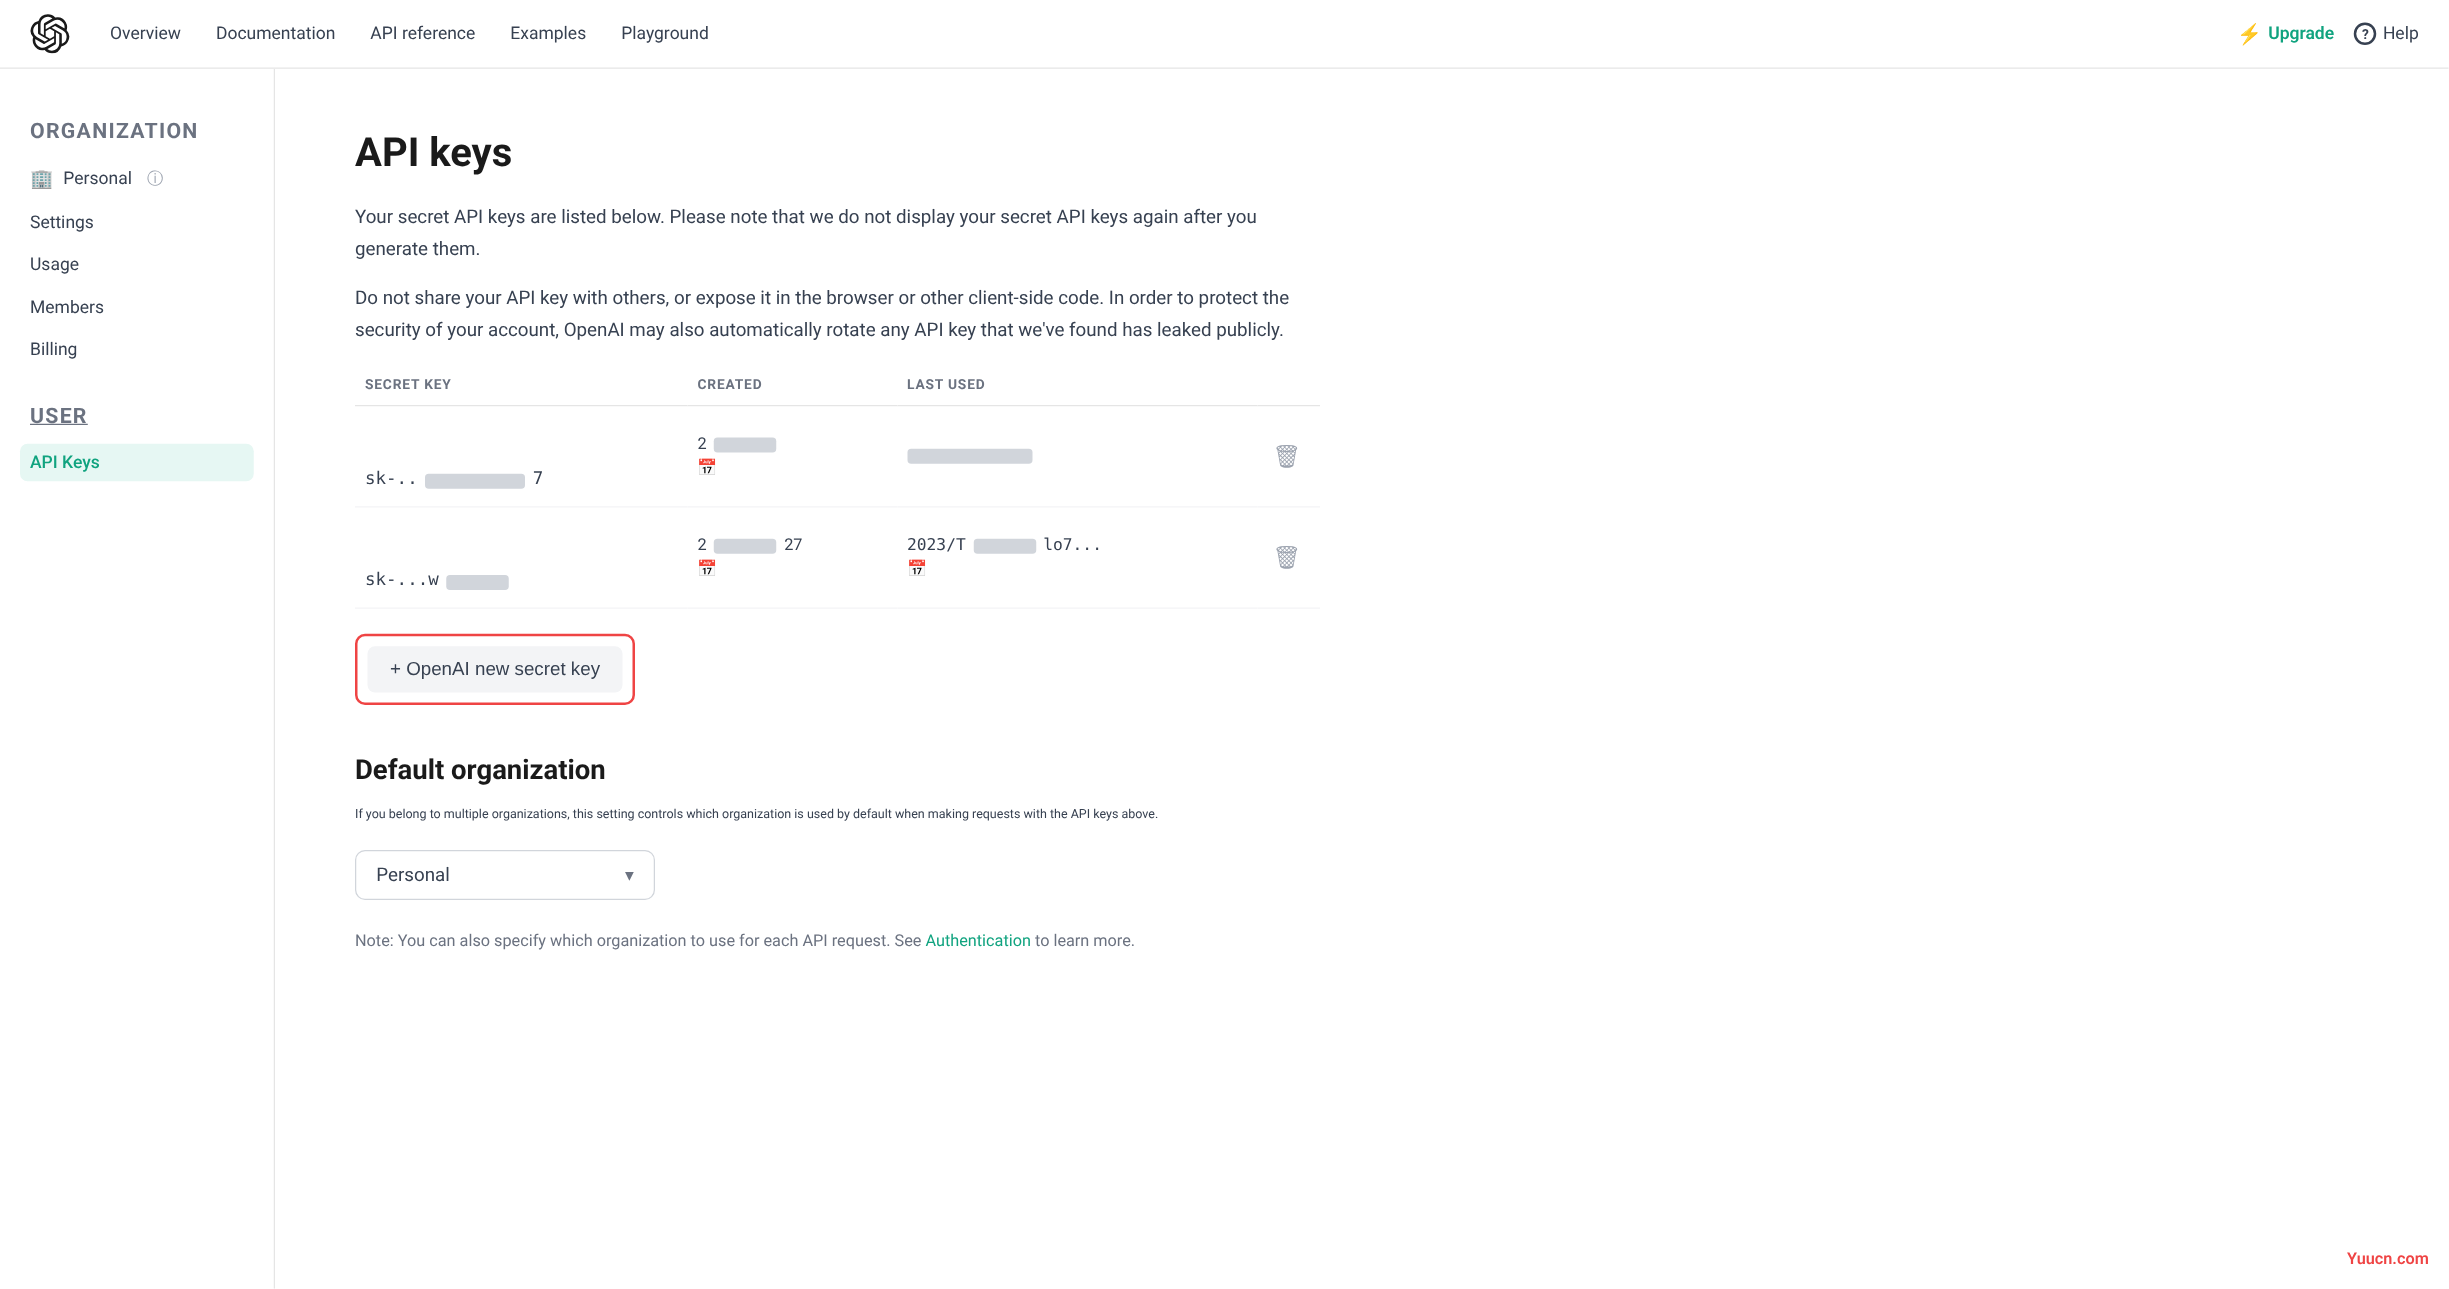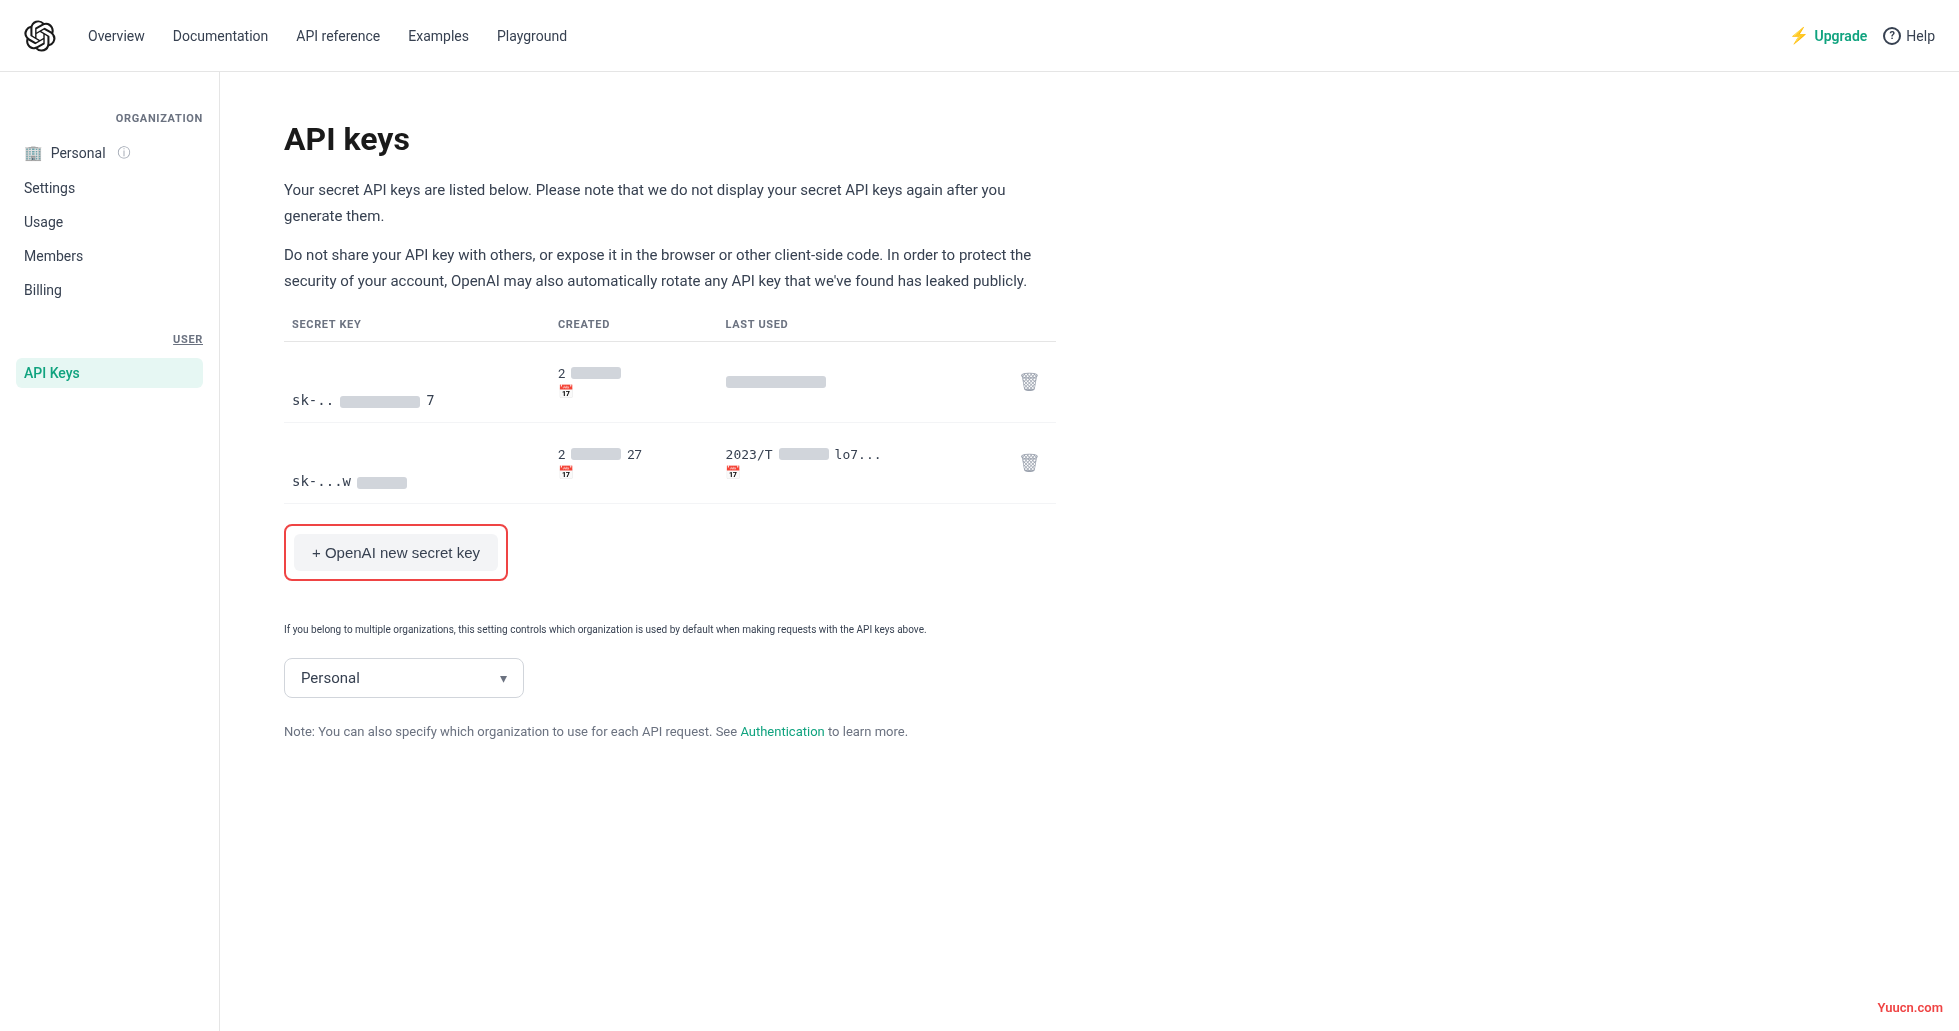--- a/index.html
+++ b/index.html
@@ -1,20 +1,20 @@
 <!DOCTYPE html>
 <html><head>
   <meta charset="utf-8">
   <style>
     * { box-sizing: border-box; margin: 0; padding: 0; }
     body { font-family: -apple-system, BlinkMacSystemFont, 'Segoe UI', Roboto, sans-serif; background: #fff; color: #1a1a1a; font-size: 14px; }
 
     
     .topnav {
-      display: flex; align-items: center; height: 72px;
+      display: flex; align-items: center; height: 55px;
       border-bottom: 1px solid #e5e5e5; padding: 0 24px; gap: 32px;
       position: sticky; top: 0; background: #fff; z-index: 100;
     }
     .topnav-logo { width: 32px; height: 32px; flex-shrink: 0; }
     .topnav-links { display: flex; gap: 28px; flex: 1; }
     .topnav-link {
       font-size: 14px; color: #374151; text-decoration: none; cursor: pointer;
       padding: 4px 0;
     }
     .topnav-right { display: flex; align-items: center; gap: 16px; margin-left: auto; }
@@ -33,22 +33,22 @@
 
     
     .layout { display: flex; min-height: calc(100vh - 55px); }
 
     
     .sidebar {
       width: 220px; flex-shrink: 0; border-right: 1px solid #e5e5e5;
       padding: 28px 16px; display: flex; flex-direction: column; gap: 4px;
     }
     .sidebar-section-label {
-      font-size: 11px; font-weight: 700; color: #6b7280; letter-spacing: 0.06em;
-      text-transform: uppercase; margin-top: 12px; margin-bottom: 8px; padding-left: 8px; text-align: right;
+      font-size: 17px; font-weight: 700; color: #6b7280; letter-spacing: 0.06em;
+      text-transform: uppercase; margin-top: 12px; margin-bottom: 8px; padding-left: 8px;
     }
     .sidebar-item {
       display: flex; align-items: center; gap: 8px; padding: 7px 8px;
       border-radius: 6px; color: #374151; cursor: pointer; font-size: 14px;
     }
     .sidebar-item.active { background: #e6f7f3; color: #10a37f; font-weight: 500; }
 
     
     .main { flex: 1; padding: 48px 64px; max-width: 900px; }
 
@@ -260,20 +260,21 @@
       </tbody>
     </table>
 
     
     <div class="create-key-btn-wrapper">
       <button class="create-key-btn">+ OpenAI new secret key</button>
     </div>
 
     
     <div class="default-org-section">
+      <h2>Default organization</h2>
       <p class="default-org-desc">If you belong to multiple organizations, this setting controls which organization is used by default when making requests with the API keys above.</p>
 
       <div class="org-select-wrapper">
         <span class="org-select-label">Personal</span>
         <span class="chevron-down">▾</span>
       </div>
     </div>
 
     <p class="note-text">
       <span>Note: You can also specify which organization to use for each API request. See </span><a class="note-link">Authentication</a><span> to learn more.</span>

